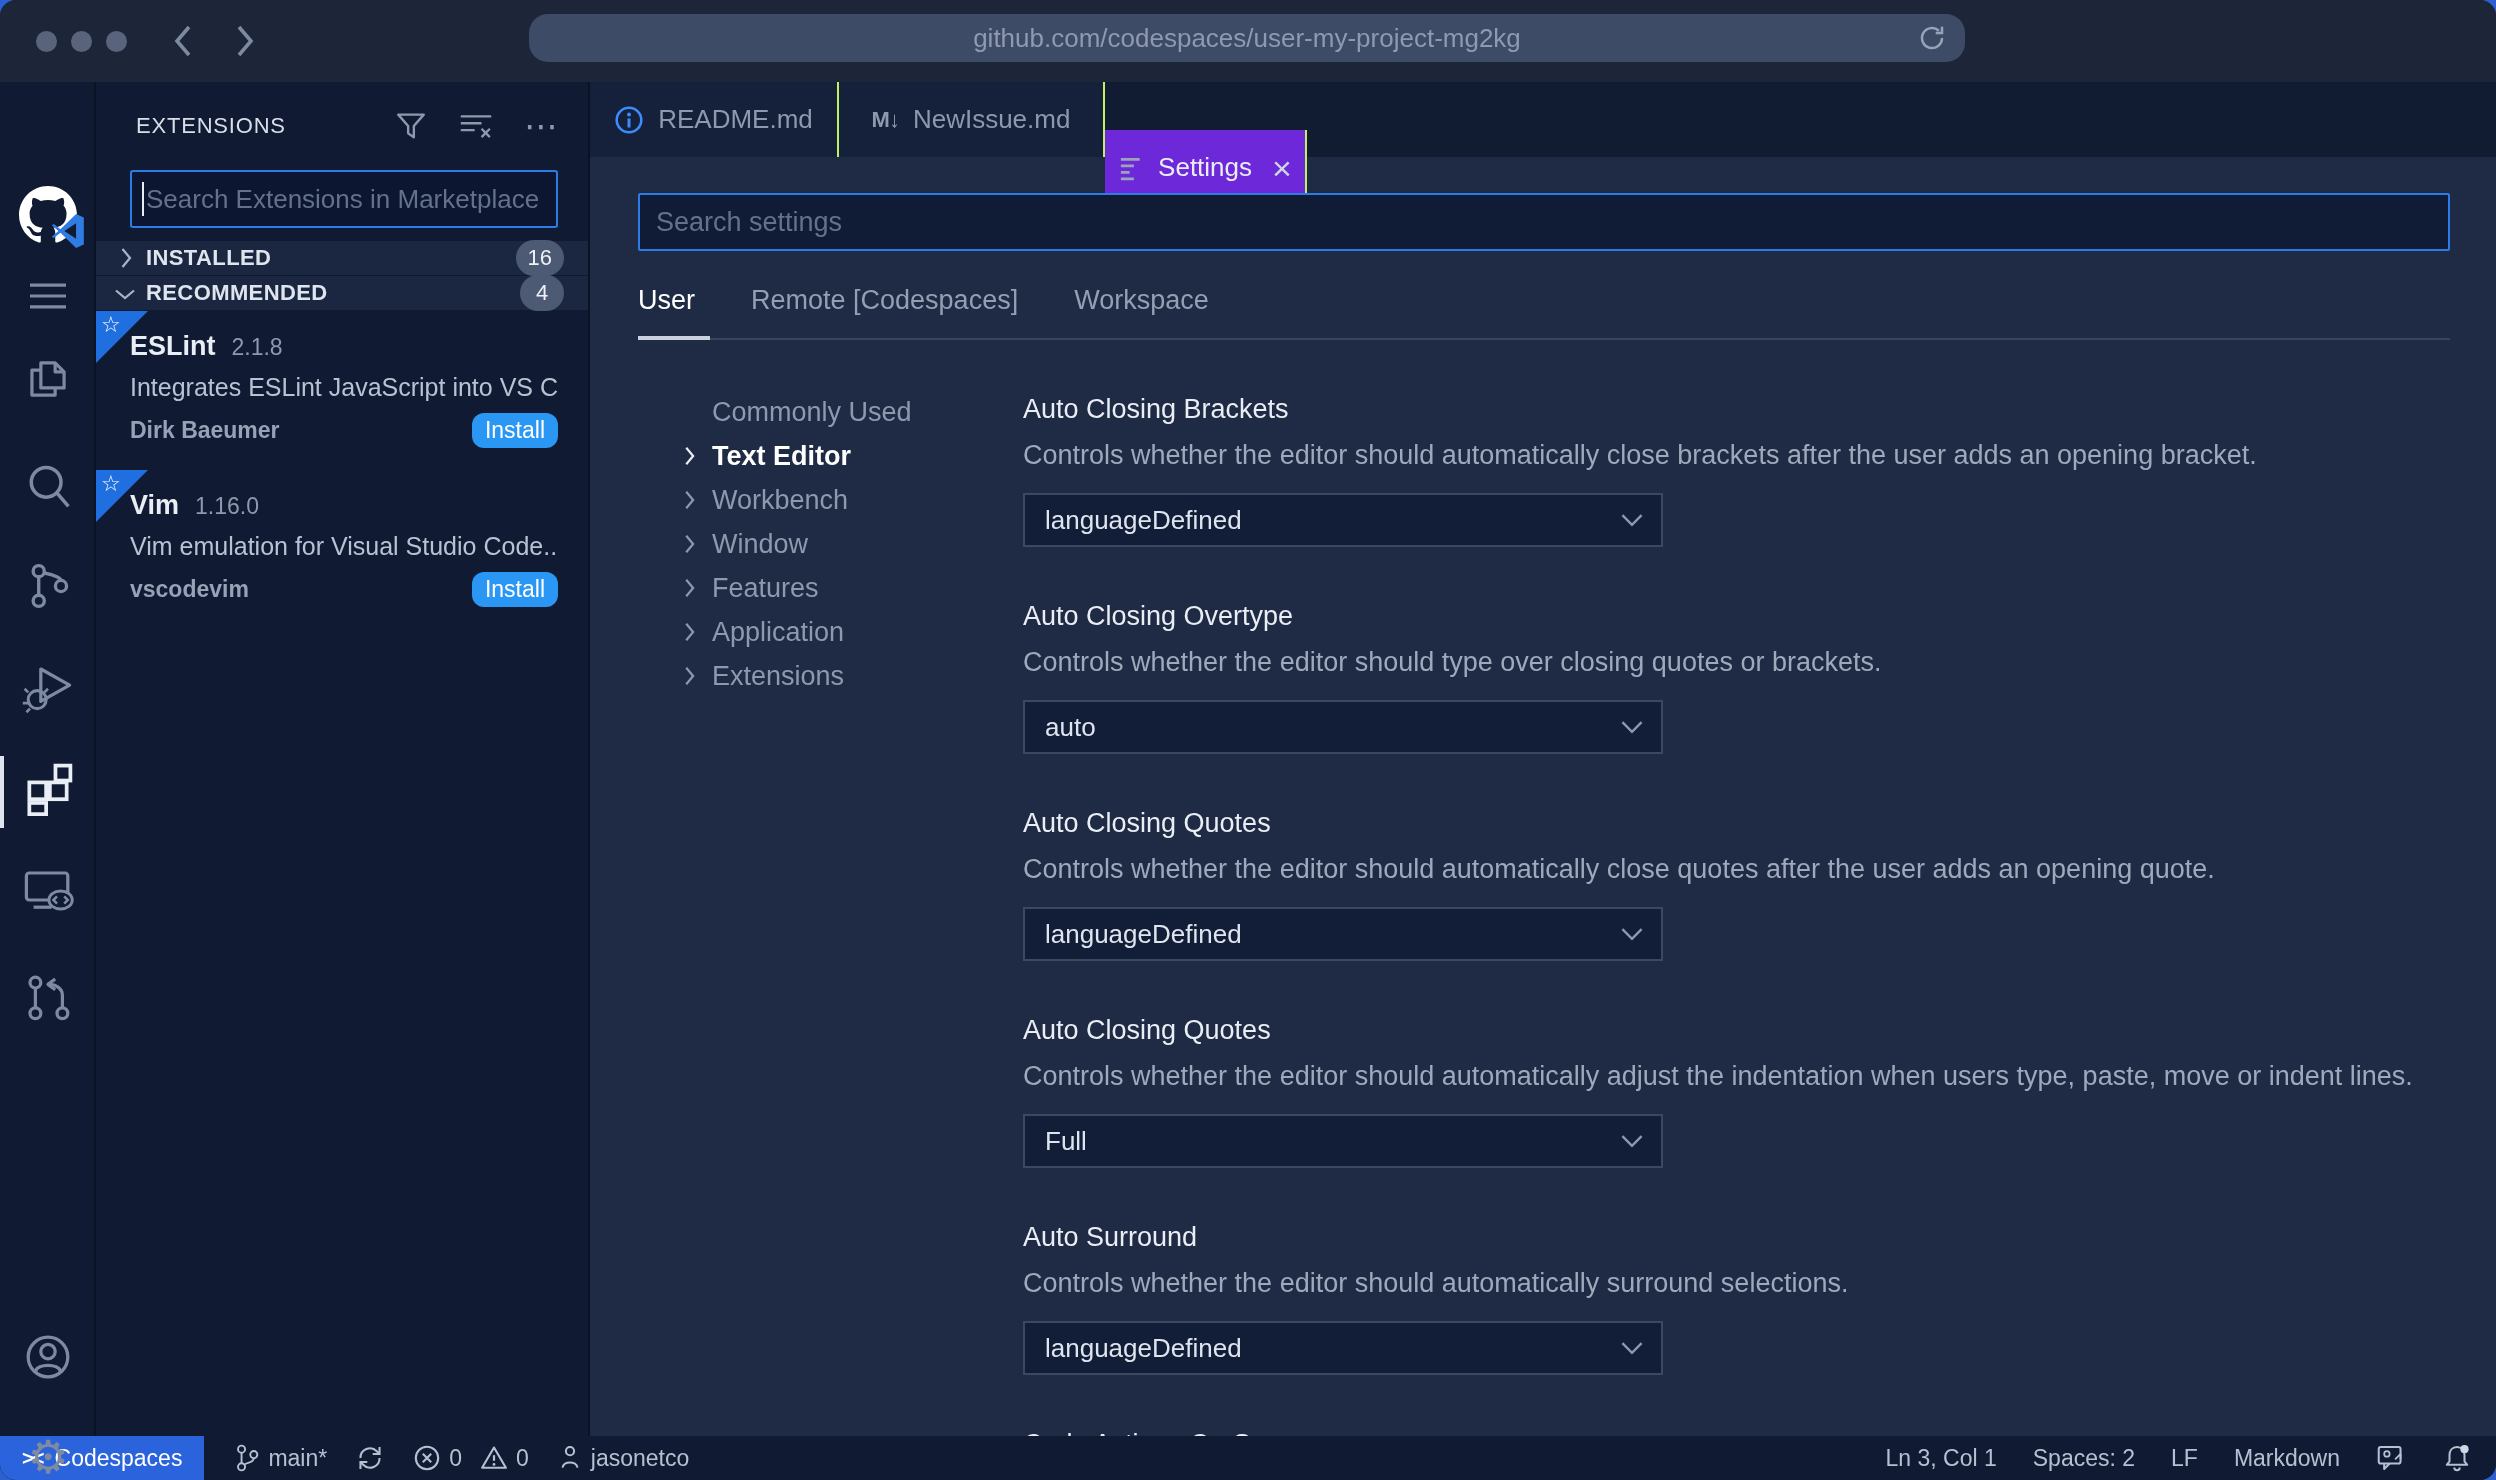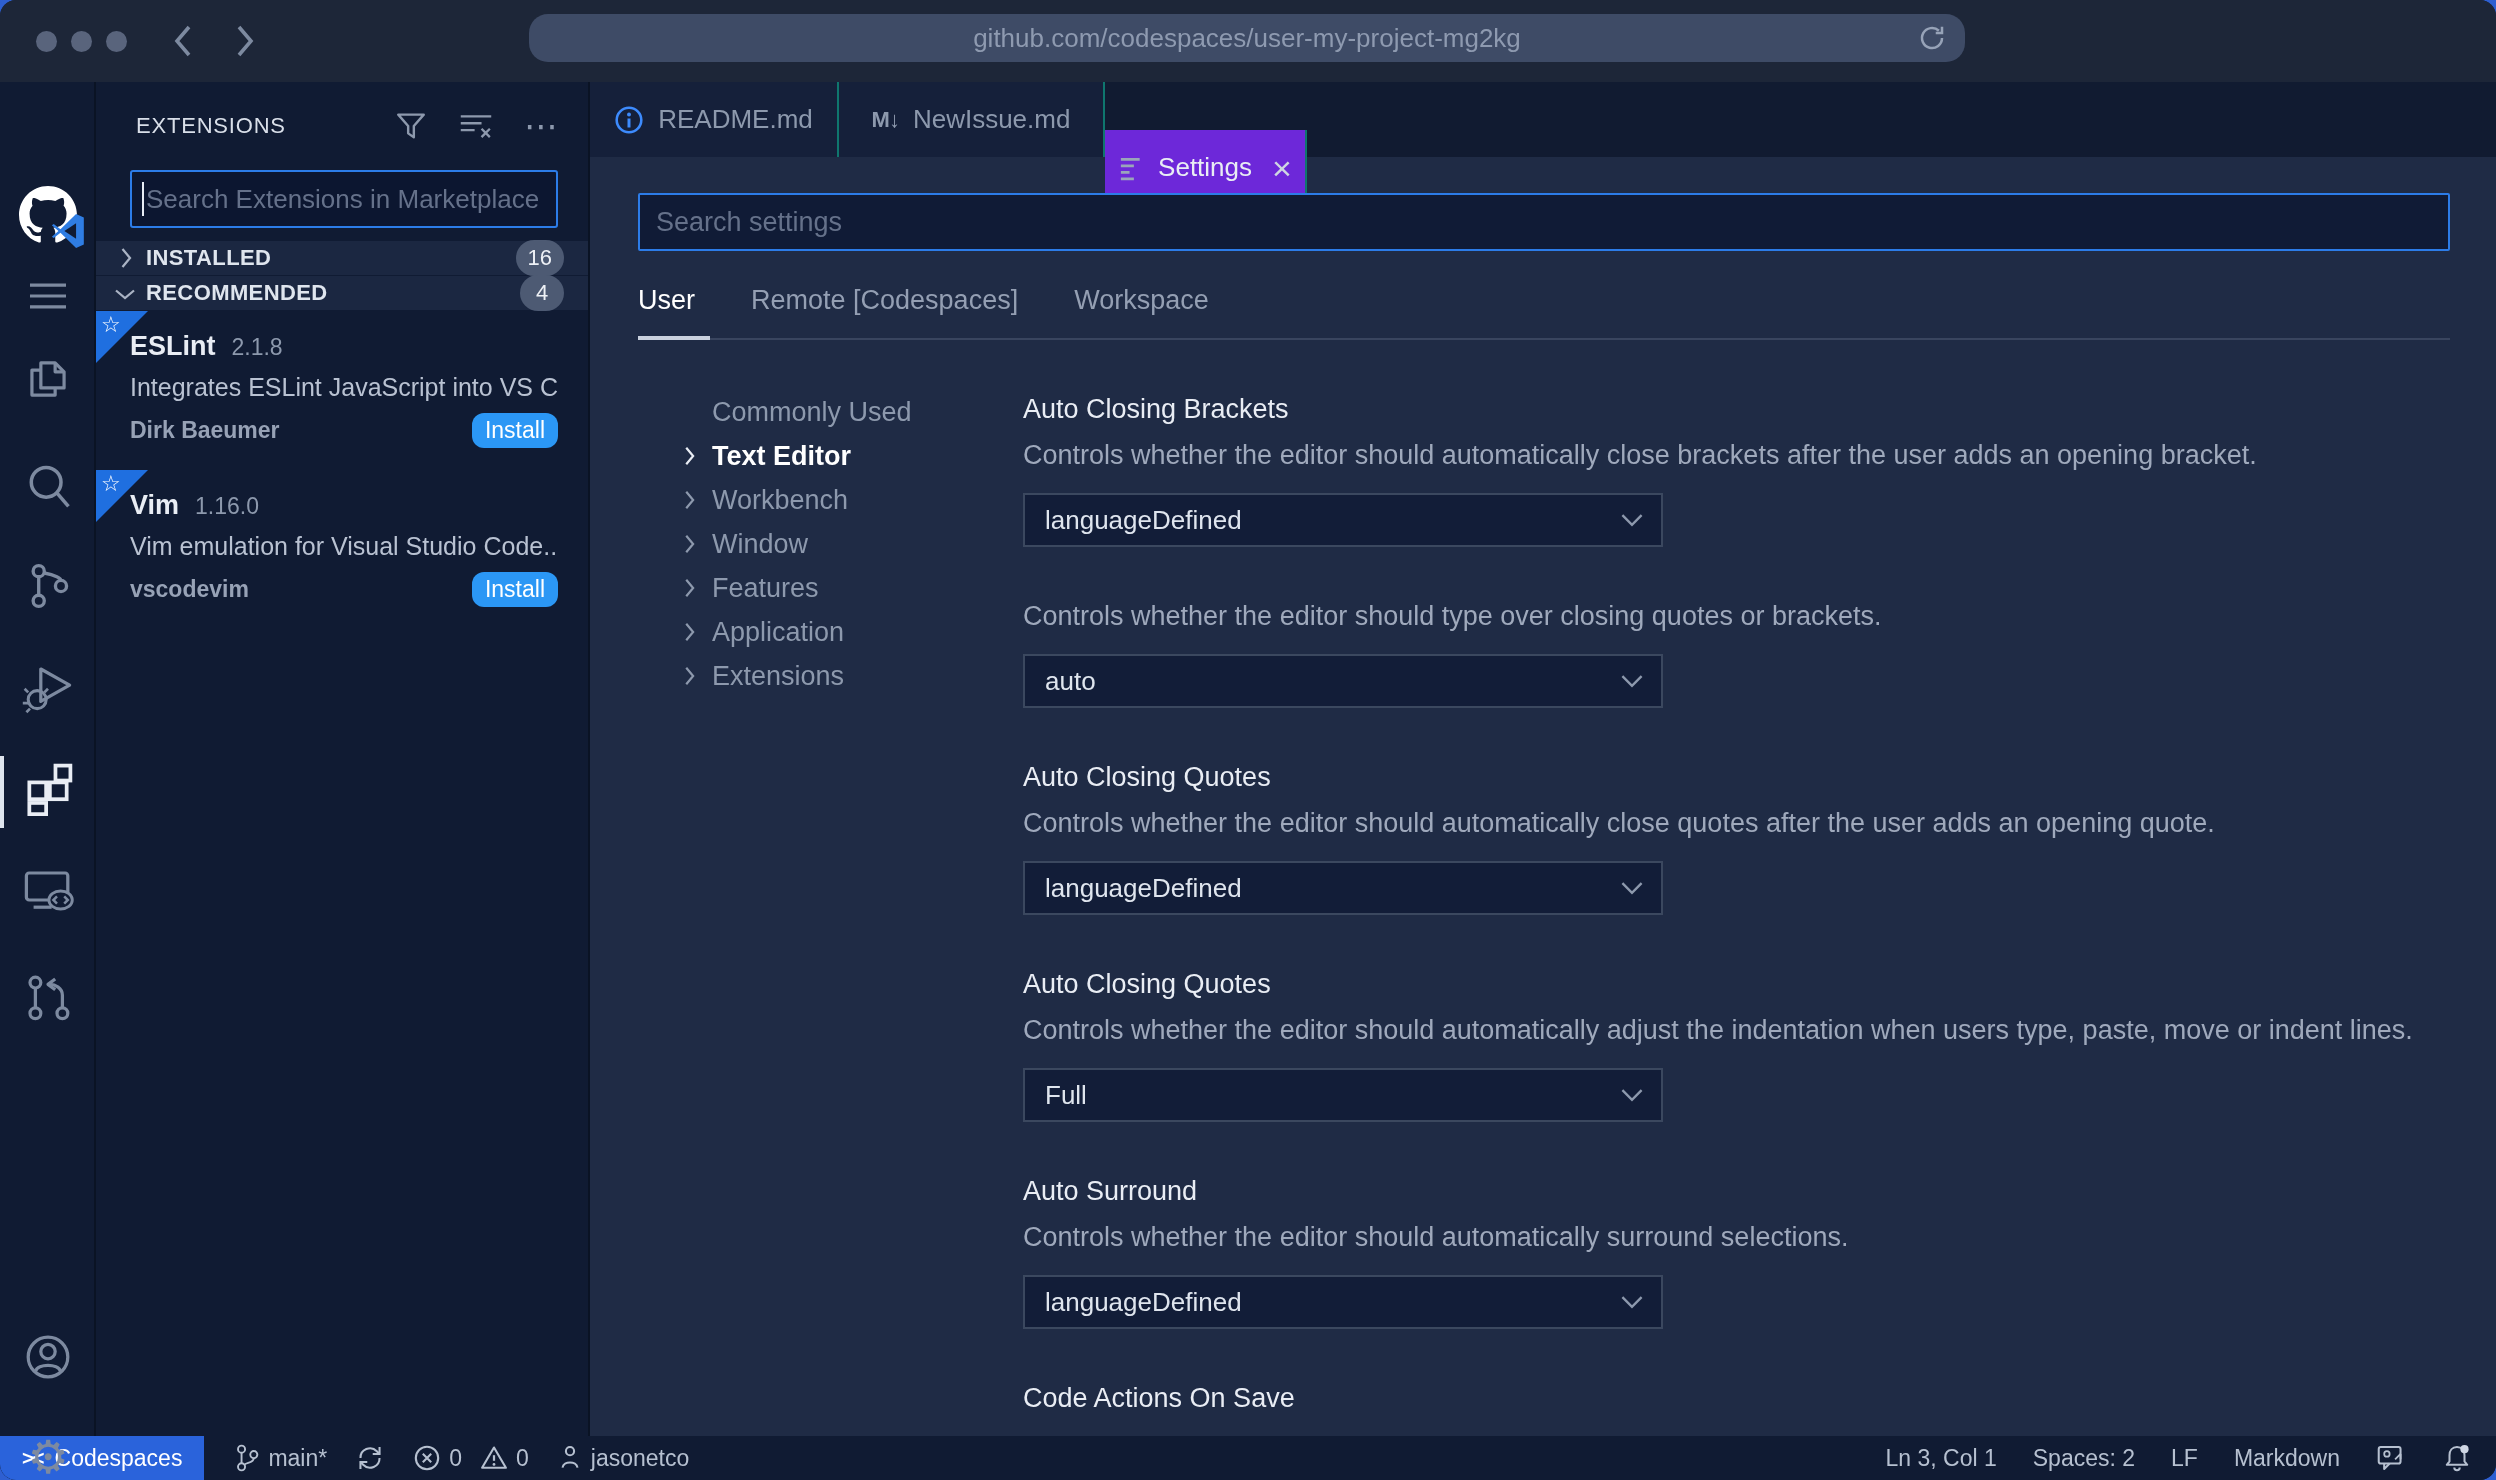--- a/index.html
+++ b/index.html
@@ -94,21 +94,21 @@
   .ext-author { color:#97a2b6; font-size:23px; font-weight:700; }
   .install-btn {
     margin-left:auto; background:#2b97f5; color:#fff; font-size:23px;
     padding:4px 13px; border-radius:12px;
   }
   
   .main { flex:1; display:flex; flex-direction:column; min-width:0; background:#1f2b45; }
   .tabbar { height:75px; flex:none; background:#111b31; display:flex; }
   .tab {
     height:100%; display:flex; align-items:center; justify-content:center; gap:14px;
-    background:#15203a; border-right:2px solid #0f766e; color:#8d99ad; font-size:26px;
+    background:#15203a; border-right:2px solid #bef264; color:#8d99ad; font-size:26px;
     flex:none;
   }
   .tab.active { background:#6d28d9; color:#e9edf4;margin-top:48px; }
   .tab .close { font-size:34px; line-height:1; color:#cfd6e2; margin-left:6px; }
   .tab-readme { width:249px; }
   .tab-newissue { width:266px; }
   .tab-settings { width:202px; }
   .md-glyph { font-size:22px; font-weight:700; color:#8d99ad; letter-spacing:-1px; }
   
   .editor { flex:1; min-height:0; overflow:hidden; padding:0 46px 0 48px; }
@@ -451,20 +451,21 @@
               <div class="select">
                 <span class="value">languageDefined</span>
                 <span class="dd-chev">
                     <svg width="26" height="16" viewBox="0 0 16 10">
                       <path d="M2 2l6 6 6-6" fill="none" stroke="currentColor" stroke-width="1.5"></path>
                     </svg>
                   </span>
               </div>
             </div>
             <div class="entry">
+              <div class="entry-title">Auto Closing Overtype</div>
               <div class="entry-desc">Controls whether the editor should type over closing quotes or brackets.</div>
               <div class="select">
                 <span class="value">auto</span>
                 <span class="dd-chev">
                     <svg width="26" height="16" viewBox="0 0 16 10">
                       <path d="M2 2l6 6 6-6" fill="none" stroke="currentColor" stroke-width="1.5"></path>
                     </svg>
                   </span>
               </div>
             </div>

